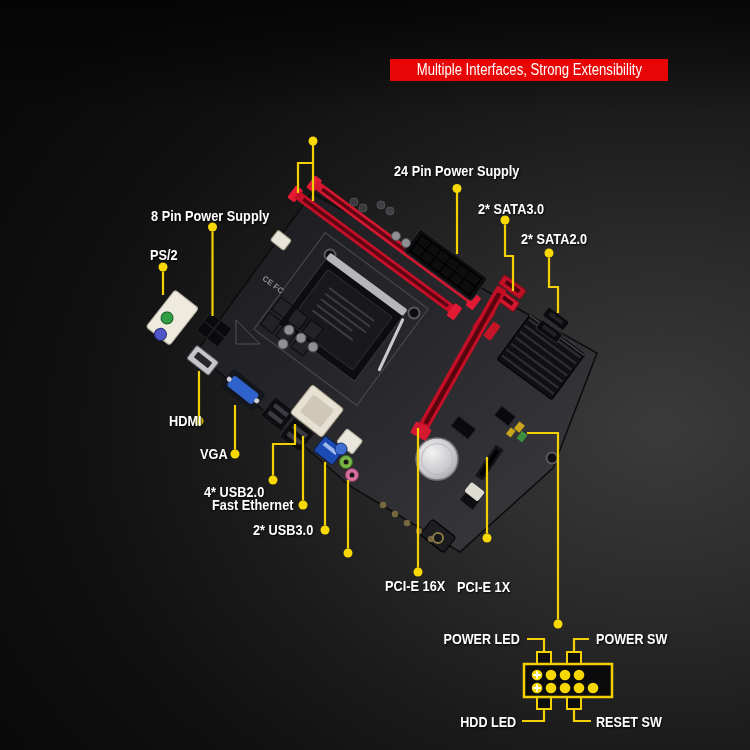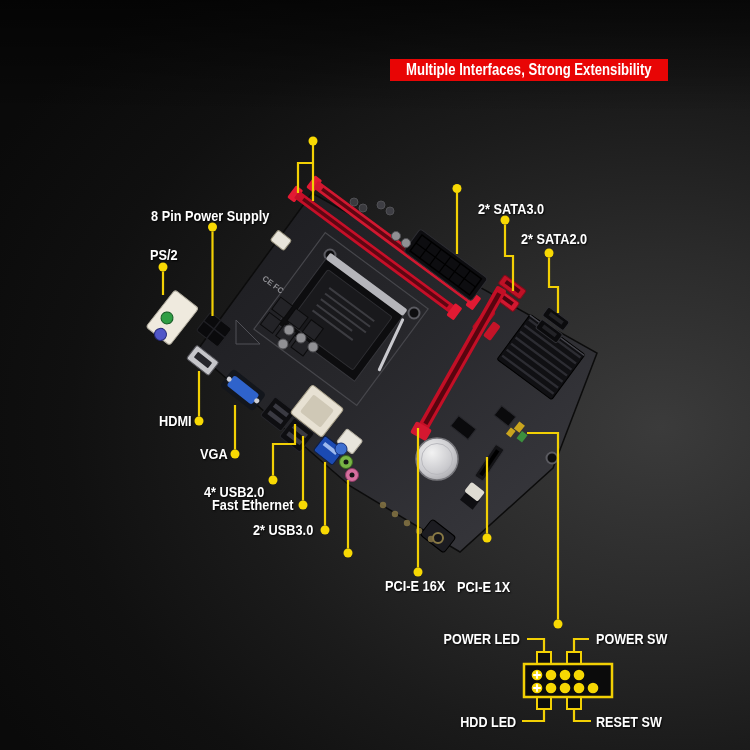--- a/index.html
+++ b/index.html
@@ -11,21 +11,21 @@
       radial-gradient(760px 580px at 88% 57%, #3b3b3b 0%, #2b2b2b 30%, #1b1b1b 56%, #101010 78%, #0a0a0a 100%);
   }
   svg{position:absolute;left:0;top:0;z-index:1;}
   .txt{position:absolute;z-index:2;color:#fff;white-space:nowrap;
        text-shadow:1px 1px 2px rgba(0,0,0,.9);}
   .title{top:17px;left:505px;transform:translateX(-50%);
          font-size:31px;font-weight:bold;letter-spacing:.5px;}
   .title span{display:inline-block;transform:scaleX(.83);}
   .banner{top:59px;left:390px;width:278px;height:22px;background:#e80505;
           display:flex;align-items:center;justify-content:center;
-          font-size:16px;font-weight:bold;}
+          font-size:16px;font-weight:normal;}
   .banner span{display:inline-block;transform:scaleX(.82);text-shadow:none;}
   .lbl{font-size:15px;font-weight:bold;line-height:18px;}
   .lbl span{display:inline-block;transform:scaleX(.85);transform-origin:0 50%;}
   .fp{font-size:14px;font-weight:bold;line-height:14px;}
   .fp span{display:inline-block;transform:scaleX(.9);transform-origin:0 50%;}
   .fp.right{text-align:right;}
   .fp.right span{transform-origin:100% 50%;}
 </style>
 </head>
 <body>
@@ -312,25 +312,26 @@
       <path d="M533.2,675 H540.8 M537,671.2 V678.8"></path>
       <path d="M533.2,688 H540.8 M537,684.2 V691.8"></path>
     </g>
   </g>
 </svg>
 
 <div class="txt banner">
   <span>Multiple Interfaces, Strong Extensibility</span>
 </div>
 
+<div class="txt lbl" style="left:394px;top:162px"><span>24 Pin Power Supply</span></div>
 <div class="txt lbl" style="left:151px;top:207px"><span>8 Pin Power Supply</span></div>
 <div class="txt lbl" style="left:150px;top:246px"><span>PS/2</span></div>
 <div class="txt lbl" style="left:478px;top:200px"><span>2* SATA3.0</span></div>
 <div class="txt lbl" style="left:521px;top:230px"><span>2* SATA2.0</span></div>
-<div class="txt lbl" style="left:159px;top:412px"><span>HDMI</span></div>
+<div class="txt lbl" style="left:169px;top:412px"><span>HDMI</span></div>
 <div class="txt lbl" style="left:200px;top:445px"><span>VGA</span></div>
 <div class="txt lbl" style="left:204px;top:483px"><span>4* USB2.0</span></div>
 <div class="txt lbl" style="left:212px;top:496px"><span>Fast Ethernet</span></div>
 <div class="txt lbl" style="left:253px;top:521px"><span>2* USB3.0</span></div>
 <div class="txt lbl" style="left:385px;top:577px"><span>PCI-E 16X</span></div>
 <div class="txt lbl" style="left:457px;top:578px"><span>PCI-E 1X</span></div>
 
 <div class="txt fp right" style="left:400px;top:632px;width:120px"><span>POWER LED</span></div>
 <div class="txt fp" style="left:596px;top:632px"><span>POWER SW</span></div>
 <div class="txt fp right" style="left:396px;top:715px;width:120px"><span>HDD LED</span></div>

